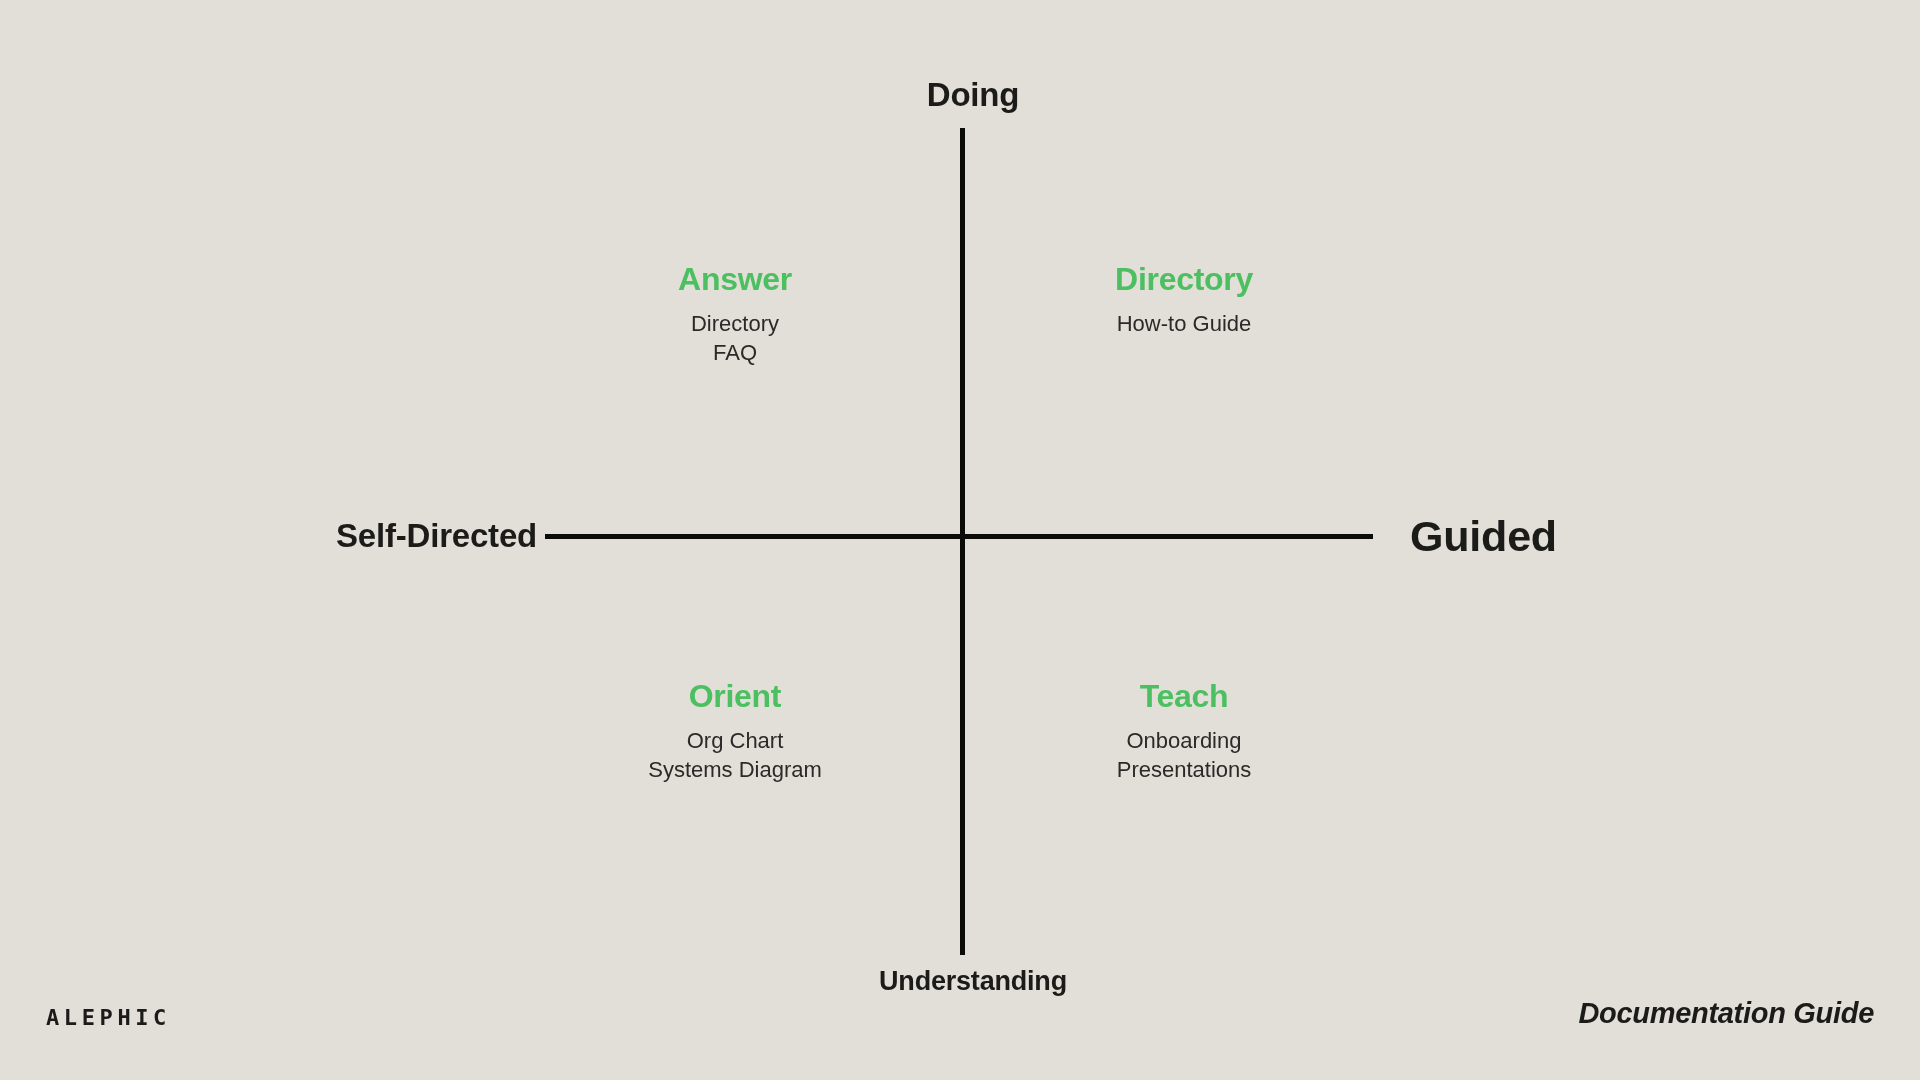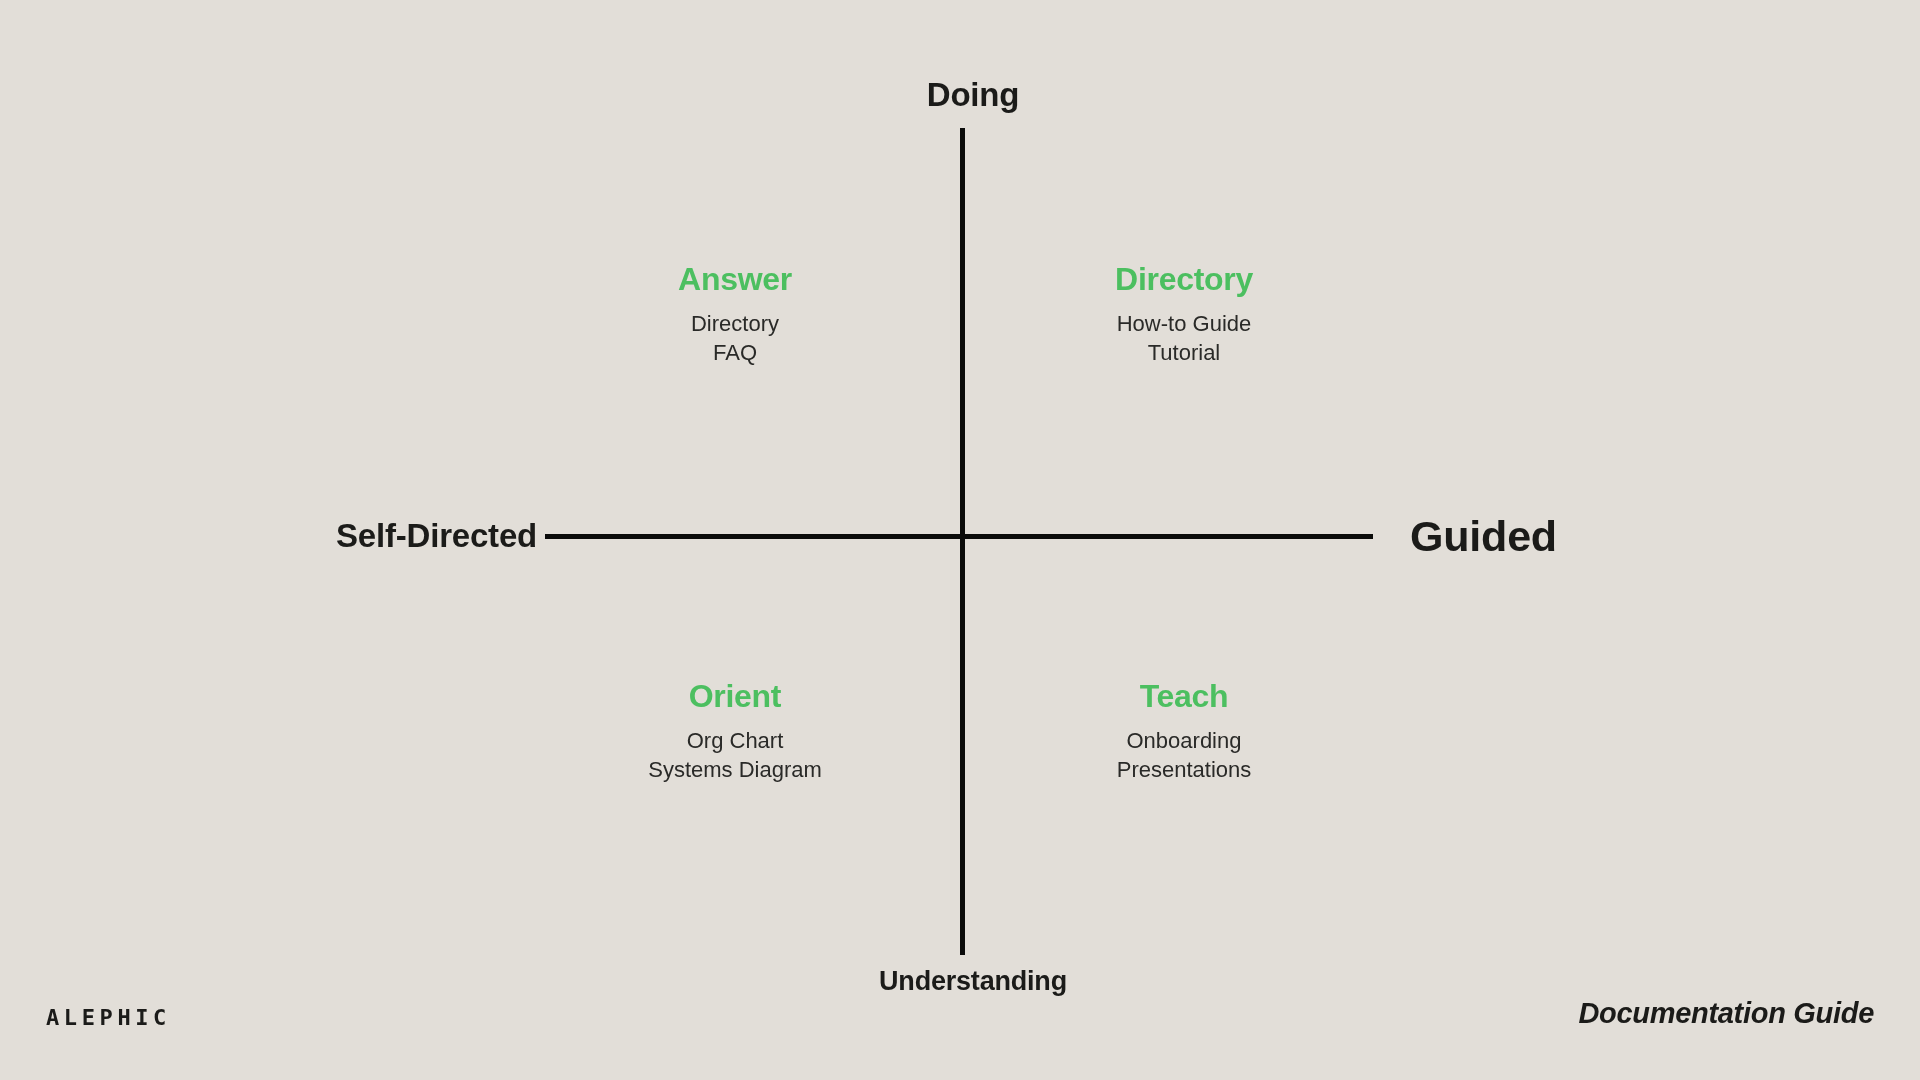--- a/index.html
+++ b/index.html
@@ -165,21 +165,20 @@
     <div class="q-items">
       <div class="q-item">Directory</div>
       <div class="q-item">FAQ</div>
     </div>
   </div>
 
   <div class="quadrant q-ur">
     <div class="q-title">Directory</div>
     <div class="q-items">
       <div class="q-item">How-to Guide</div>
-      <div class="q-item">Tutorial</div>
     </div>
   </div>
 
   <div class="quadrant q-ll">
     <div class="q-title">Orient</div>
     <div class="q-items">
       <div class="q-item">Org Chart</div>
       <div class="q-item">Systems Diagram</div>
     </div>
   </div>

